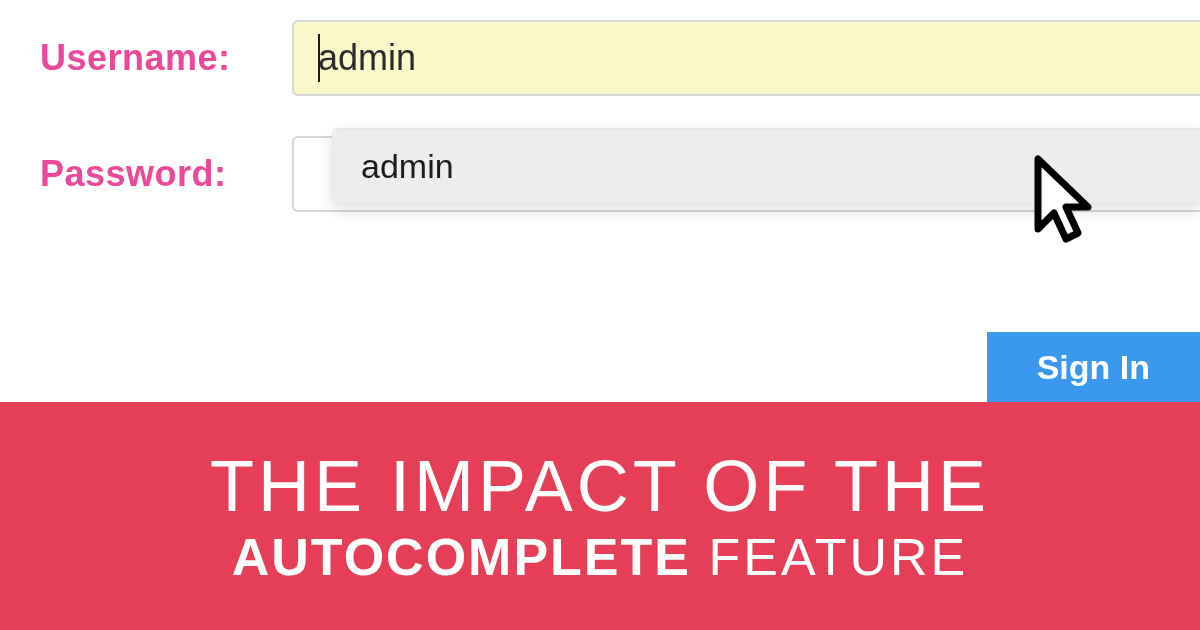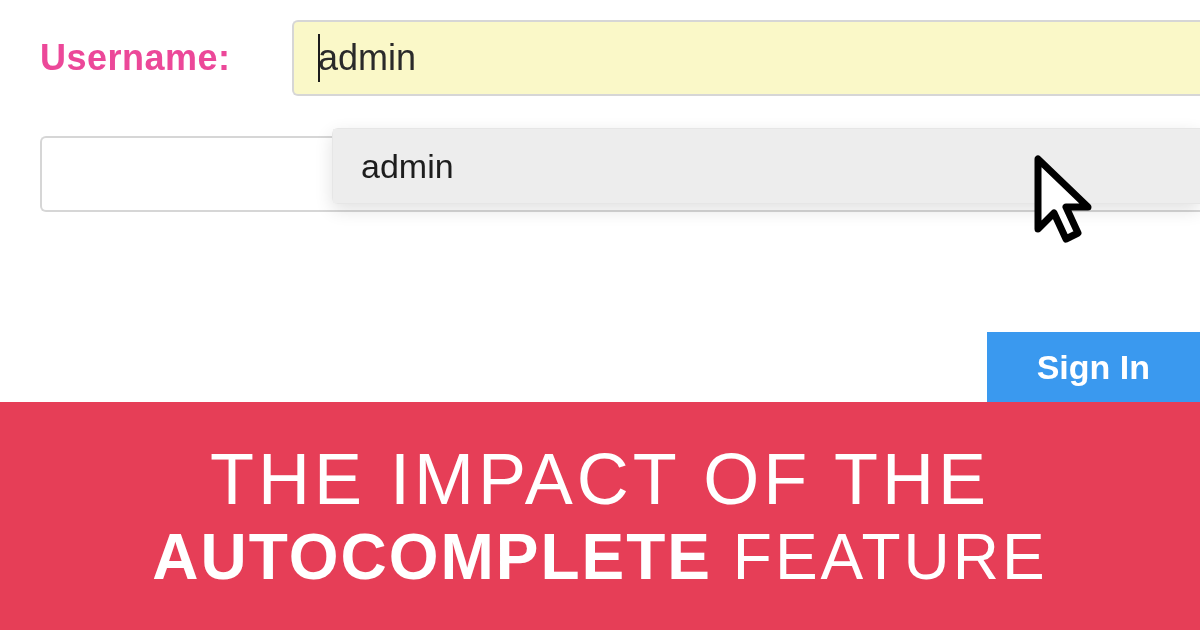--- a/index.html
+++ b/index.html
@@ -45,37 +45,38 @@
     border: none; border-radius: 0; display: flex; align-items: center;
   }
 
   .banner {
     position: absolute; left: 0; right: 0; bottom: 0; height: 228px;
     background: #e63e57; display: flex; flex-direction: column;
     align-items: center; justify-content: center; text-align: center;
     color: #ffffff; line-height: 1.15;
   }
   .banner .line1 { font-size: 72px; font-weight: 200; letter-spacing: 4px; }
-  .banner .line2 { font-size: 64px; font-weight: 200; letter-spacing: 3px; }
+  .banner .line2 { font-size: 52px; font-weight: 200; letter-spacing: 3px; }
   .banner .line2 .bold { font-weight: 800; letter-spacing: 2px; }
 </style>
 </head>
 <body>
 
 <div class="form-area">
 
   <div class="row">
     <div class="label">Username:</div>
     <div class="input-wrap">
       <input class="username-input" type="text" value="admin" style="">
       <div class="caret"></div>
     </div>
   </div>
 
   <div class="row">
+    <div class="label">Password:</div>
     <div class="input-wrap">
       <input class="password-input" type="password" value="" style="">
     </div>
   </div>
 
   <div class="dropdown">
     <div class="dropdown-item hl">admin</div>
   </div>
 
 </div>

